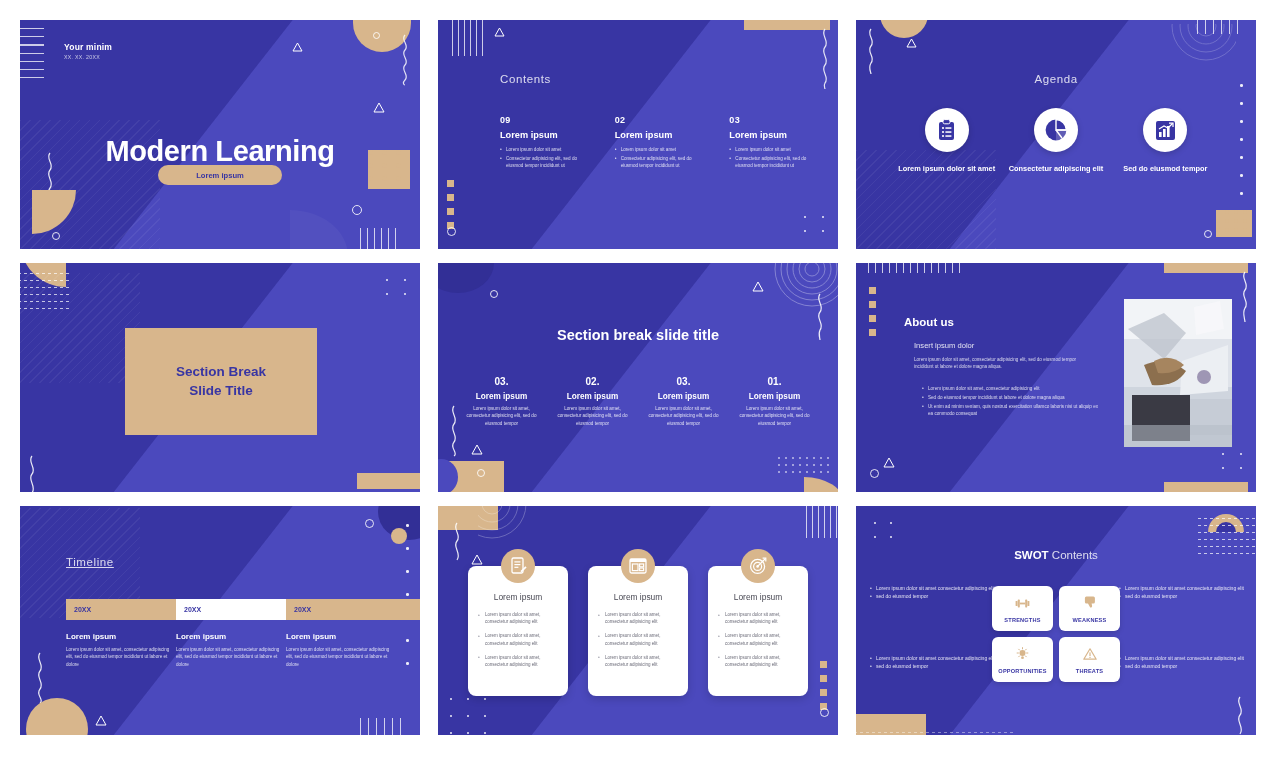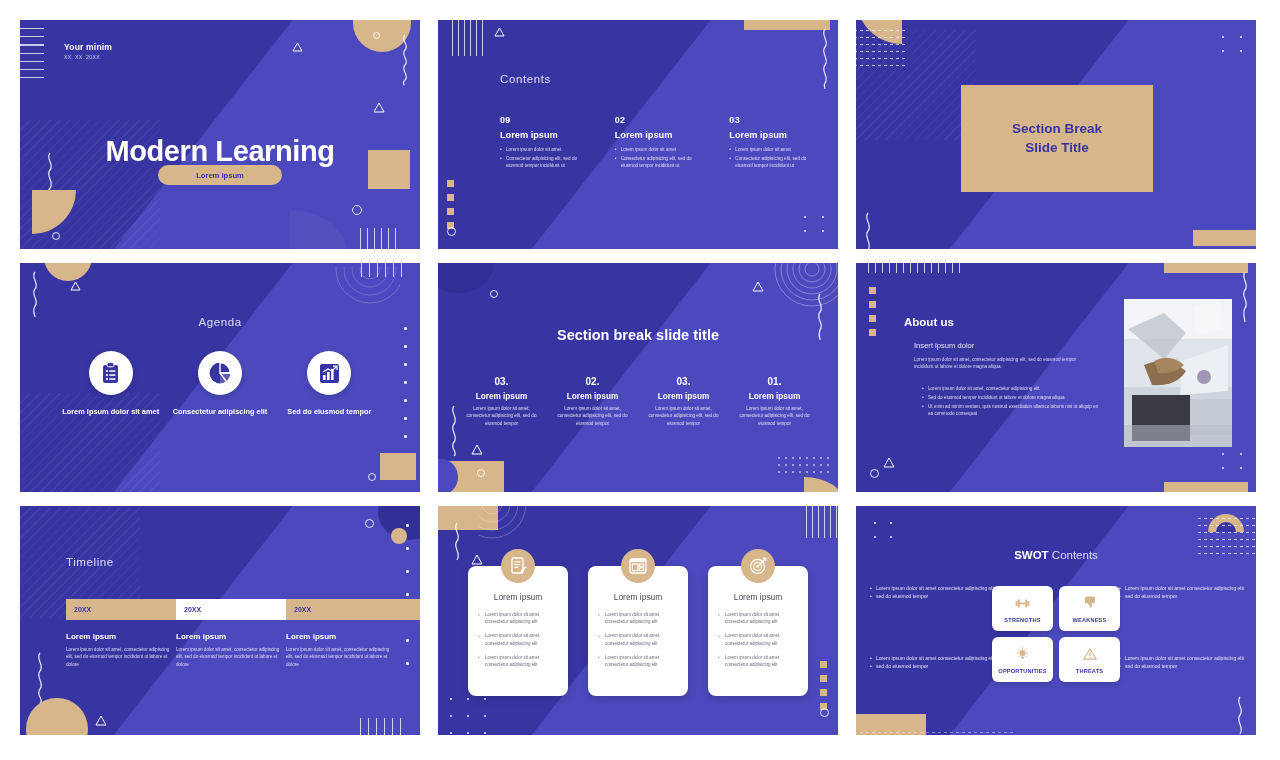--- a/index.html
+++ b/index.html
@@ -153,21 +153,21 @@
   .s6-sub { position:absolute; left:58px; top:78px; font-size:7.6px; color:rgba(255,255,255,.86); font-weight:400; }
   .s6-p { position:absolute; left:58px; top:93px; width:180px; font-size:4.6px; line-height:1.62; color:rgba(255,255,255,.78); }
   .s6-ul { position:absolute; left:66px; top:122px; width:180px; }
   .s6-photo {
     position:absolute; right:24px; top:36px; width:108px; height:148px;
     overflow:hidden; background:#cfd6e0;
   }
   .s6-photo svg { display:block; width:100%; height:100%; }
 
   
-  .s7-title { position:absolute; left:46px; top:50px; }
+  .s7-title { position:absolute; left:46px; top:50px;text-decoration:underline; }
   .s7-bar { position:absolute; left:46px; top:93px; right:0; height:21px; display:flex; }
   .s7-seg { height:21px; display:flex; align-items:center; padding-left:8px;
             font-size:7px; font-weight:800; }
   .s7-seg.tanseg { background:#d8b68c; color:#3835a3; }
   .s7-seg.whiteseg { background:#ffffff; color:#3835a3; }
   .s7-cols { position:absolute; left:46px; top:126px; right:6px; display:flex; }
   .s7-col { width:108px; margin-right:2px; }
   .s7-h { font-size:8px; font-weight:800; }
   .s7-p { margin-top:5px; font-size:4.6px; line-height:1.6; color:rgba(255,255,255,.8); }
 
@@ -332,56 +332,20 @@
             <li>Consectetur adipisicing elit, sed do eiusmod tempor incididunt ut</li>
           </ul>
         </div>
         <div class="s2-col">
           <div class="s2-num">03</div>
           <div class="s2-h">Lorem ipsum</div>
           <ul class="lorem-li tiny s2-body">
             <li>Lorem ipsum dolor sit amet</li>
             <li>Consectetur adipisicing elit, sed do eiusmod tempor incididunt ut</li>
           </ul>
-        </div>
-      </div>
-    </div>
-  </div>
-
-  <div class="slide">
-    <div class="wash"></div>
-    <div class="layer">
-      <div class="tan qcirc-bl" style="position:absolute;left:0px;top:-22px;width:46px;height:46px;"></div>
-      <div class="rules dash" style="left:-2px;top:10px;width:52px;gap:6px;">
-        <i style="width:52px;"></i>
-          <i style="width:52px;"></i>
-          <i style="width:52px;"></i>
-        <i style="width:52px;"></i>
-          <i style="width:52px;"></i>
-          <i style="width:52px;"></i>
-      </div>
-      <div class="dots white" style="left:366px;top:16px;grid-template-columns:repeat(2,18px);grid-template-rows:repeat(2,14px);">
-        <span style="width:2.4px;height:2.4px;"></span>
-          <span style="width:2.4px;height:2.4px;"></span>
-        <span style="width:2.4px;height:2.4px;"></span>
-          <span style="width:2.4px;height:2.4px;"></span>
-      </div>
-      <div class="squig" style="left:6px;top:192px;">
-        <svg width="13" height="40" viewBox="0 0 13 40">
-            <path d="M6 1 C1 7,11 13,6 19 C1 25,11 31,6 38" fill="none" stroke="#ffffff" stroke-width="1.2" opacity=".9"></path>
-          </svg>
-      </div>
-      <div class="tan" style="position:absolute;left:337px;top:210px;width:66px;height:16px;"></div>
-      <div class="hatch" style="left:0;top:10px;width:120px;height:110px;"></div>
-    </div>
-    <div class="fg">
-      <div class="s4-box">
-        <div>
-          <div>Section Break</div>
-          <div>Slide Title</div>
         </div>
       </div>
     </div>
   </div>
 
   <div class="slide">
     <div class="wash"></div>
     <div class="layer">
       <div class="tan circ" style="position:absolute;left:24px;top:-30px;width:48px;height:48px;"></div>
       <div class="squig" style="left:9px;top:8px;">
@@ -475,20 +439,56 @@
             <svg width="21" height="21" viewBox="0 0 21 21">
               <rect x="1" y="1" width="19" height="19" rx="2" fill="#3835a3"></rect>
               <rect x="4" y="12" width="2.6" height="5" fill="#fff"></rect>
               <rect x="8" y="9" width="2.6" height="8" fill="#fff"></rect>
               <rect x="12" y="6" width="2.6" height="11" fill="#fff"></rect>
               <path d="M4 9 L9 6 L13 8 L17.5 3.5" stroke="#fff" stroke-width="1.2" fill="none"></path>
               <path d="M14 3.2 L18 3.2 L18 7" stroke="#fff" stroke-width="1.2" fill="none"></path>
             </svg>
           </div>
           <div class="s3-lab">Sed do eiusmod tempor</div>
+        </div>
+      </div>
+    </div>
+  </div>
+
+  <div class="slide">
+    <div class="wash"></div>
+    <div class="layer">
+      <div class="tan qcirc-bl" style="position:absolute;left:0px;top:-22px;width:46px;height:46px;"></div>
+      <div class="rules dash" style="left:-2px;top:10px;width:52px;gap:6px;">
+        <i style="width:52px;"></i>
+          <i style="width:52px;"></i>
+          <i style="width:52px;"></i>
+        <i style="width:52px;"></i>
+          <i style="width:52px;"></i>
+          <i style="width:52px;"></i>
+      </div>
+      <div class="dots white" style="left:366px;top:16px;grid-template-columns:repeat(2,18px);grid-template-rows:repeat(2,14px);">
+        <span style="width:2.4px;height:2.4px;"></span>
+          <span style="width:2.4px;height:2.4px;"></span>
+        <span style="width:2.4px;height:2.4px;"></span>
+          <span style="width:2.4px;height:2.4px;"></span>
+      </div>
+      <div class="squig" style="left:6px;top:192px;">
+        <svg width="13" height="40" viewBox="0 0 13 40">
+            <path d="M6 1 C1 7,11 13,6 19 C1 25,11 31,6 38" fill="none" stroke="#ffffff" stroke-width="1.2" opacity=".9"></path>
+          </svg>
+      </div>
+      <div class="tan" style="position:absolute;left:337px;top:210px;width:66px;height:16px;"></div>
+      <div class="hatch" style="left:0;top:10px;width:120px;height:110px;"></div>
+    </div>
+    <div class="fg">
+      <div class="s4-box">
+        <div>
+          <div>Section Break</div>
+          <div>Slide Title</div>
         </div>
       </div>
     </div>
   </div>
 
   <div class="slide">
     <div class="wash"></div>
     <div class="layer">
       <div class="circ" style="position:absolute;left:-16px;top:-30px;width:72px;height:60px;background:#322f96;"></div>
       <div class="ring" style="position:absolute;left:52px;top:27px;width:8px;height:8px;"></div>

